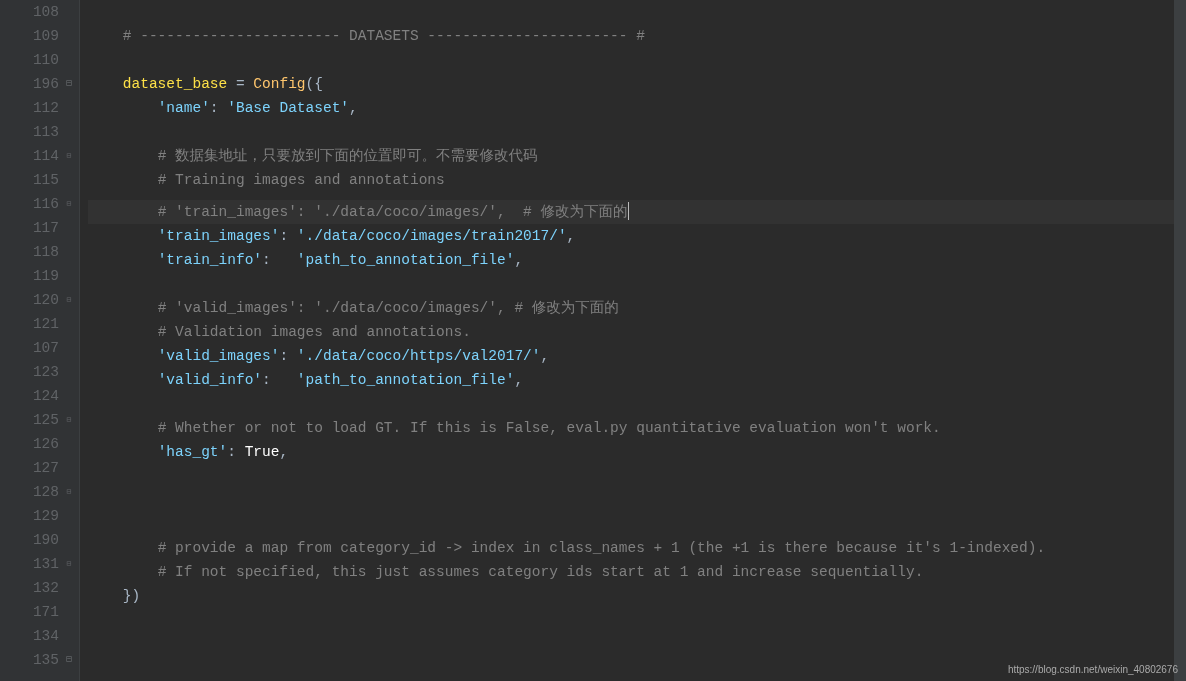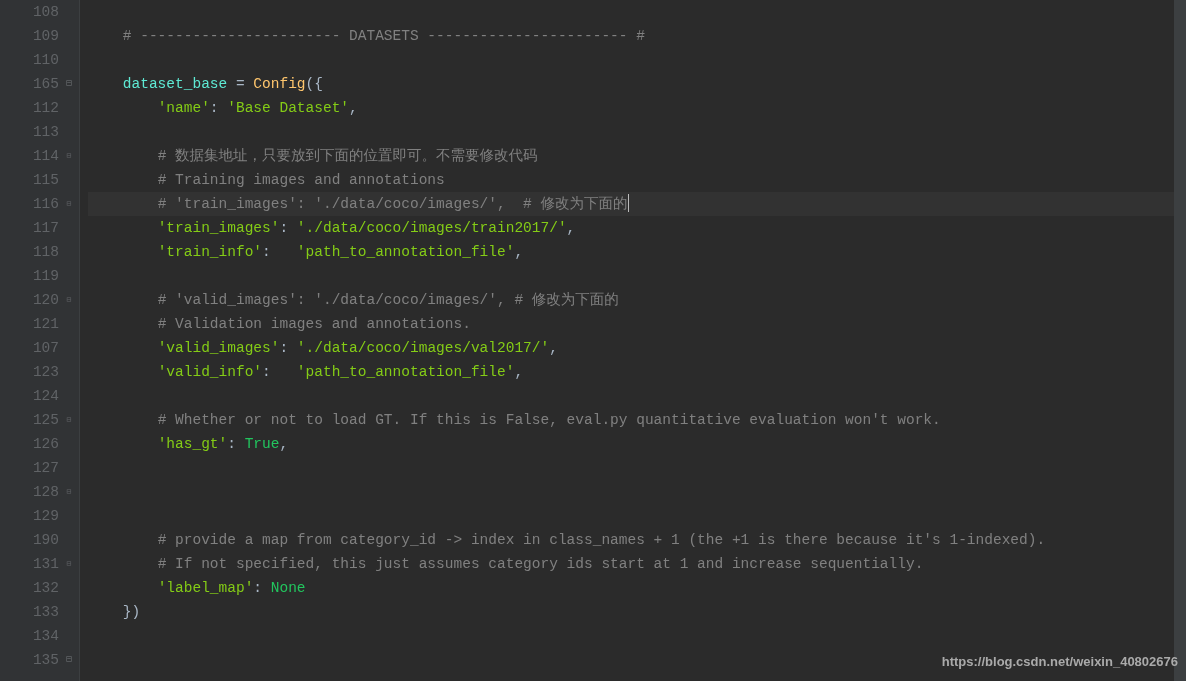--- a/index.html
+++ b/index.html
@@ -57,71 +57,71 @@
       position: relative;
     }
     .code-line {
       height: 24px;
       line-height: 24px;
       white-space: pre;
       position: relative;
     }
     .highlighted-line {
       background: #323232;
+      margin-top: 8px;
     }
     .comment { color: #808080; }
-    .string { color: #84cc16; }
-    .keyword { color: #22c55e; }
-    .identifier { color: #5eead4; }
+    .string { color: #7dd3fc; }
+    .keyword { color: #ffffff; }
+    .identifier { color: #fde047; }
     .operator { color: #a9b7c6; }
     .func { color: #ffc66d; }
     
     .cursor {
       display: inline-block;
       width: 1px;
       height: 18px;
       background: #bbbbbb;
       vertical-align: middle;
       margin-bottom: 2px;
     }
     
     .annotation {
       position: absolute;
       pointer-events: none;
     }
     
     .watermark {
       position: absolute;
-      bottom: 12px;
+      bottom: 6px;
       right: 8px;
       color: #aaaaaa;
-      font-size: 13px;
+      font-size: 10px;
       font-family: Arial, sans-serif;
-      font-weight: bold;
     }
     
     .scrollbar {
       position: absolute;
       right: 0;
       top: 0;
       width: 12px;
       height: 100%;
       background: #3c3f41;
     }
   </style>
 </head>
 <body>
 
 <div class="editor">
   <div class="gutter">
     <div class="line-numbers" id="line-numbers">
         <div class="line-number">108</div>
         <div class="line-number">109</div>
         <div class="line-number">110</div>
-        <div class="line-number">165</div>
+        <div class="line-number">196</div>
         <div class="line-number">112</div>
         <div class="line-number">113</div>
         <div class="line-number">114</div>
         <div class="line-number">115</div>
         <div class="line-number">116</div>
         <div class="line-number">117</div>
         <div class="line-number">118</div>
         <div class="line-number">119</div>
         <div class="line-number">120</div>
         <div class="line-number">121</div>
@@ -129,21 +129,21 @@
         <div class="line-number">123</div>
         <div class="line-number">124</div>
         <div class="line-number">125</div>
         <div class="line-number">126</div>
         <div class="line-number">127</div>
         <div class="line-number">128</div>
         <div class="line-number">129</div>
         <div class="line-number">190</div>
         <div class="line-number">131</div>
         <div class="line-number">132</div>
-        <div class="line-number">133</div>
+        <div class="line-number">171</div>
         <div class="line-number">134</div>
         <div class="line-number">135</div>
       </div>
     <div class="fold-marks" id="fold-marks">
         <div class="fold-mark"></div>
         <div class="fold-mark"></div>
         <div class="fold-mark"></div>
         <div class="fold-mark">⊟</div>
         <div class="fold-mark"></div>
         <div class="fold-mark"></div>
@@ -180,30 +180,29 @@
       <div class="code-line"><span>        </span><span class="string">'name'</span><span class="operator">: </span><span class="string">'Base Dataset'</span><span class="operator">,</span></div>
       <div class="code-line"></div>
       <div class="code-line"><span>        </span><span class="comment"># 数据集地址，只要放到下面的位置即可。不需要修改代码</span></div>
       <div class="code-line"><span>        </span><span class="comment"># Training images and annotations</span></div>
       <div class="code-line highlighted-line"><span>        </span><span class="comment"># 'train_images': './data/coco/images/',  # 修改为下面的</span><span class="cursor"></span></div>
       <div class="code-line"><span>        </span><span class="string">'train_images'</span><span class="operator">: </span><span class="string">'./data/coco/images/train2017/'</span><span class="operator">,</span></div>
       <div class="code-line"><span>        </span><span class="string">'train_info'</span><span class="operator">:   </span><span class="string">'path_to_annotation_file'</span><span class="operator">,</span></div>
       <div class="code-line"></div>
       <div class="code-line"><span>        </span><span class="comment"># 'valid_images': './data/coco/images/', # 修改为下面的</span></div>
       <div class="code-line"><span>        </span><span class="comment"># Validation images and annotations.</span></div>
-      <div class="code-line"><span>        </span><span class="string">'valid_images'</span><span class="operator">: </span><span class="string">'./data/coco/images/val2017/'</span><span class="operator">,</span></div>
+      <div class="code-line"><span>        </span><span class="string">'valid_images'</span><span class="operator">: </span><span class="string">'./data/coco/https/val2017/'</span><span class="operator">,</span></div>
       <div class="code-line"><span>        </span><span class="string">'valid_info'</span><span class="operator">:   </span><span class="string">'path_to_annotation_file'</span><span class="operator">,</span></div>
       <div class="code-line"></div>
       <div class="code-line"><span>        </span><span class="comment"># Whether or not to load GT. If this is False, eval.py quantitative evaluation won't work.</span></div>
       <div class="code-line"><span>        </span><span class="string">'has_gt'</span><span class="operator">: </span><span class="keyword">True</span><span class="operator">,</span></div>
       <div class="code-line"></div>
       <div class="code-line"></div>
       <div class="code-line"><span>        </span></div>
       <div class="code-line"><span>        </span><span class="comment"># provide a map from category_id -&gt; index in class_names + 1 (the +1 is there because it's 1-indexed).</span></div>
       <div class="code-line"><span>        </span><span class="comment"># If not specified, this just assumes category ids start at 1 and increase sequentially.</span></div>
-      <div class="code-line"><span>        </span><span class="string">'label_map'</span><span class="operator">: </span><span class="keyword">None</span></div>
       <div class="code-line"><span>    </span><span class="operator">})</span></div>
       <div class="annotation" id="annotations"></div>
     </div>
   <div class="scrollbar"></div>
 </div>
 
 <div class="watermark">https://blog.csdn.net/weixin_40802676</div>
 
 </body></html>

